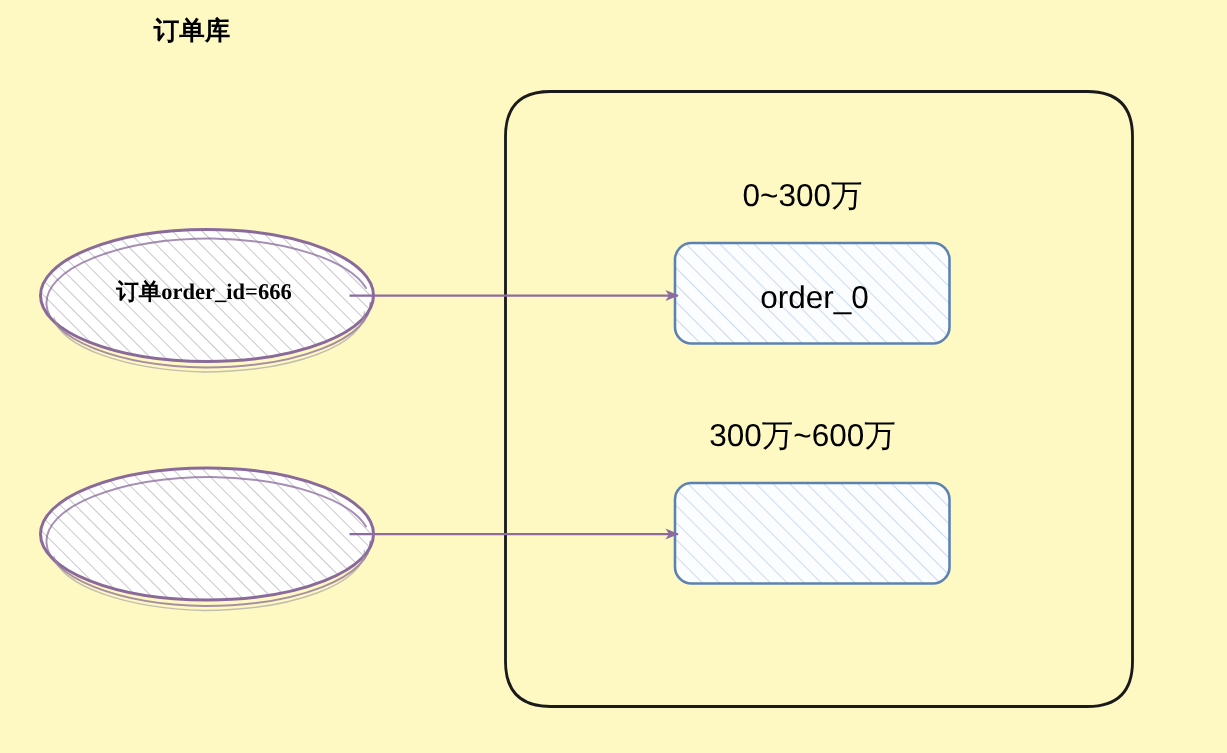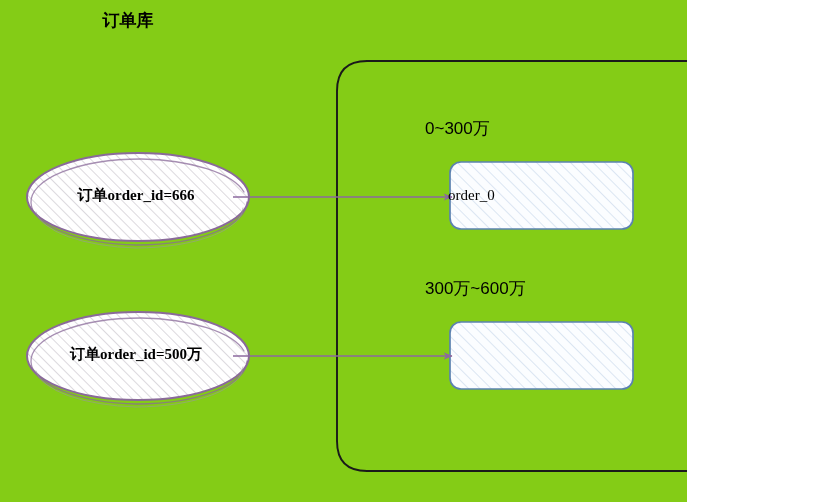--- a/index.html
+++ b/index.html
@@ -2,23 +2,23 @@
 <html><head>
 <meta charset="utf-8">
 <style>
   html, body {
     margin: 0;
     padding: 0;
     background: #ffffff;
   }
   #canvas {
     position: relative;
-    width: 687px;
+    width: 818px;
     height: 502px;
-    background: #84cc16;
+    background: #fef9c3;
     overflow: hidden;
     font-family: "Liberation Sans", "DejaVu Sans", sans-serif;
   }
   #diagram-svg {
     position: absolute;
     left: 0;
     top: 0;
     width: 818px;
     height: 502px;
   }
@@ -31,30 +31,30 @@
   .db-title {
     font-size: 17px;
     font-weight: bold;
     left: 0;
     top: 12px;
     width: 818px;
     text-align: center;
     transform: translateX(-281px);
   }
   .range-label {
-    font-size: 17px;
-    text-align: left;
+    font-size: 21px;
+    text-align: center;
     width: 220px;
   }
   .range-0 { left: 425px; top: 120px; }
   .range-1 { left: 425px; top: 280px; }
   .shard-label {
-    font-size: 15px;
+    font-size: 21px;
+    text-align: center;
     width: 190px;
-    font-family: Liberation Serif, serif;
   }
   .shard-0 { left: 448px; top: 188px; }
   .shard-1 { left: 448px; top: 348px; }
   .ellipse-label {
     font-size: 15px;
     font-weight: bold;
     text-align: center;
     width: 230px;
     font-family: Liberation Serif, serif;
   }
@@ -116,15 +116,14 @@
   </svg>
 
   <div class="txt db-title">订单库</div>
 
   <div class="txt range-label range-0">0~300万</div>
   <div class="txt shard-label shard-0">order_0</div>
 
   <div class="txt range-label range-1">300万~600万</div>
 
   <div class="txt ellipse-label ellipse-label-0">订单order_id=666</div>
-  <div class="txt ellipse-label ellipse-label-1">订单order_id=500万</div>
 
 </div>
 
 </body></html>

